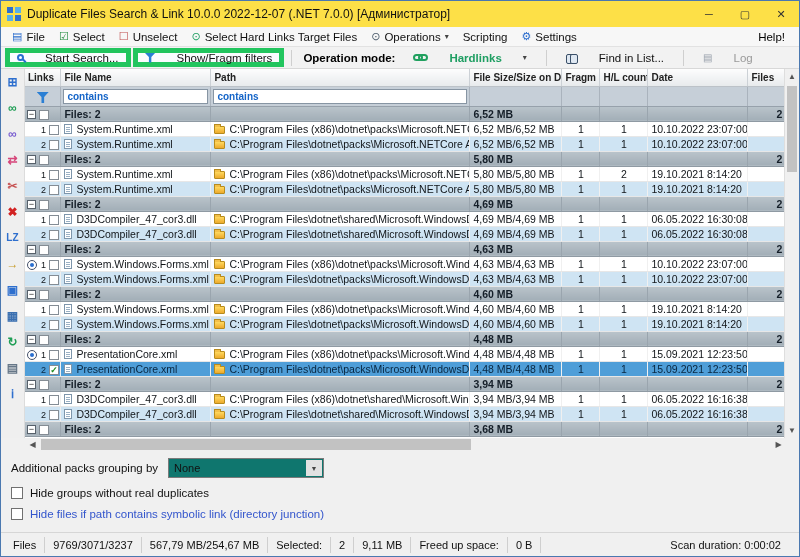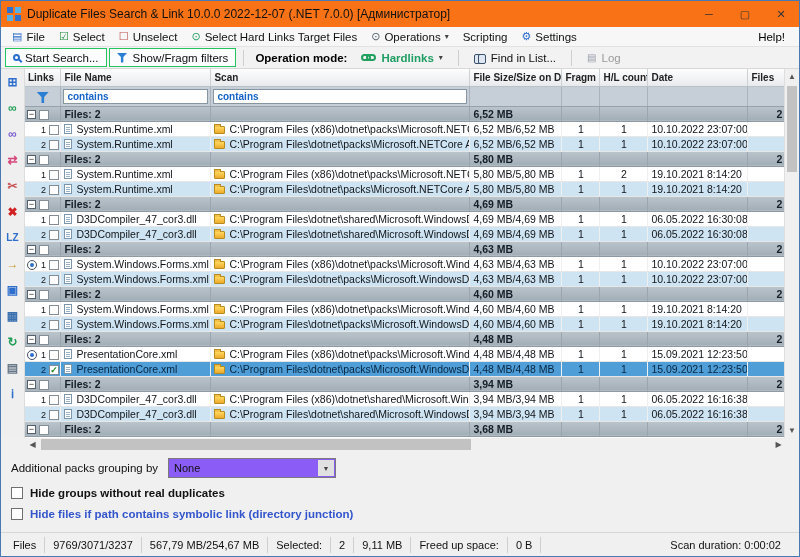--- a/index.html
+++ b/index.html
@@ -1,37 +1,37 @@
 <!DOCTYPE html>
 <html><head>
 <meta charset="utf-8">
 <style>
   * { margin:0; padding:0; box-sizing:border-box; }
   body { background:#444; font-family:"Liberation Sans", sans-serif; }
   .window{ width:800px; height:557px; background:#f0f0f0; border:1px solid #4a78b0;
            display:flex; flex-direction:column; overflow:hidden; }
 
   
-  .titlebar{ height:26px; background:#f97316; display:flex; align-items:center; padding:0 0 0 6px; }
+  .titlebar{ height:26px; background:#fde047; display:flex; align-items:center; padding:0 0 0 6px; }
   .appicon{ width:14px; height:14px; display:inline-block; }
   .title{ font-size:12px; color:#111; margin-left:6px; flex:1; white-space:nowrap; overflow:hidden; }
   .wbtns{ display:flex; height:26px; }
   .wbtn{ width:36px; text-align:center; line-height:26px; font-size:11px; color:#333; }
 
   
   .menubar{ height:20px; background:#f7f7f7; border-bottom:1px solid #e2e2e2; display:flex; align-items:center; padding:0 4px; font-size:11.5px; }
   .mitems{ display:flex; align-items:center; }
   .mitem{ display:flex; align-items:center; gap:4px; padding:2px 7px; white-space:nowrap; color:#111; }
   .micon{ font-size:11px; line-height:11px; }
   .ddarrow{ font-size:8px; color:#444; }
   .help{ margin-left:auto; padding:0 10px; }
 
   
   .toolbar{ height:22px; background:#f2f2f2; border-bottom:1px solid #d8d8d8; display:flex; align-items:center; padding:0 4px; font-size:11.5px; gap:2px; }
-  .tbtn{ display:flex; align-items:center; gap:5px; padding:1px 7px; border:1px solid #22c55e; background:#fafcfe; height:19px; white-space:nowrap; color:#111; }
+  .tbtn{ display:flex; align-items:center; gap:21px; padding:1px 7px; border:5px solid #22c55e; background:#fafcfe; height:19px; white-space:nowrap; color:#111; }
   .tbtn.flat{ border-color:transparent; background:transparent; }
   .sep{ width:1px; height:16px; background:#cfcfcf; margin:0 5px; }
   .oplabel{ font-weight:bold; margin:0 4px 0 4px; white-space:nowrap; }
   .green{ color:#1e9e62; font-weight:bold; }
   .dim{ color:#9a9a9a; }
   .mag{ width:7px; height:7px; border:2px solid #2a6fd0; border-radius:50%; position:relative; display:inline-block; }
   .mag::after{ content:''; position:absolute; width:2px; height:5px; background:#2a6fd0; transform:rotate(-45deg); right:-3px; bottom:-4px; }
   .funnelic{ width:11px; height:10px; background:#2a7fd4; clip-path:polygon(0 0,100% 0,62% 45%,62% 100%,40% 100%,40% 45%); display:inline-block; }
   .binoc{ width:12px; height:8px; position:relative; display:inline-block; }
   .binoc::before,.binoc::after{ content:''; position:absolute; top:0; width:6px; height:8px; border:1.5px solid #3a4f68; border-radius:2px; background:#dfe8f2; }
@@ -81,23 +81,23 @@
   .hscrollrow{ height:13px; display:flex; background:#f0f0f0; }
   .hsp-left{ width:24px; }
   .hscroll{ width:761px; position:relative; }
   .harrow{ position:absolute; top:0; bottom:0; width:15px; text-align:center; font-size:8px; color:#555; line-height:13px; }
   .harrow.right{ right:0; }
   .hthumb{ position:absolute; left:16px; top:1px; bottom:1px; width:430px; background:#c2c2c2; }
 
   
   .bottompanel{ height:81px; padding:7px 10px 0; font-size:11.5px; color:#111; }
   .grouprow{ display:flex; align-items:center; gap:10px; margin-bottom:9px; }
-  .selectbox{ width:168px; height:20px; background:#8b5cf6; border:1px solid #7a7a7a; position:relative; display:flex; align-items:center; padding-left:5px; font-size:11px; }
+  .selectbox{ width:156px; height:20px; background:#0f766e; border:1px solid #7a7a7a; position:relative; display:flex; align-items:center; padding-left:5px; font-size:11px; }
   .selbtn{ position:absolute; right:1px; top:1px; bottom:1px; width:16px; background:#e1e1e1; display:flex; align-items:center; justify-content:center; font-size:7px; color:#444; }
-  .chkrow{ display:flex; align-items:center; gap:7px; margin-bottom:9px;font-weight:bold; }
+  .chkrow{ display:flex; align-items:center; gap:7px; margin-bottom:9px; }
   .chk{ width:12px; height:12px; background:#fff; border:1px solid #707070; flex:none; }
   .bluetext{ color:#3355cc; }
 
   
   .statusbar{ height:24px; background:#f0f0f0; border-top:1px solid #d6d6d6; display:flex; align-items:center; font-size:11px; padding:0 4px; color:#111; }
   .scell{ padding:0 8px; border-right:1px solid #cfcfcf; height:16px; line-height:16px; white-space:nowrap; }
   .scan{ margin-left:auto; border-right:none; padding-right:14px; }
 </style>
 </head>
 <body>
@@ -241,21 +241,21 @@
             <col style="width: 92px;">
             <col style="width: 38px;">
             <col style="width: 48px;">
             <col style="width: 100px;">
             <col style="width: 38px;">
           </colgroup>
         <thead>
           <tr id="header-row">
               <th><span>Links</span></th>
               <th><span>File Name</span></th>
-              <th><span>Scan</span></th>
+              <th><span>Path</span></th>
               <th><span>File Size/Size on Disk</span></th>
               <th><span>Fragm</span></th>
               <th><span>H/L count</span></th>
               <th><span>Date</span></th>
               <th><span>Files</span></th>
             </tr>
           <tr class="frow">
             <td class="c-links">
                 <span class="funnel"></span>
               </td>

